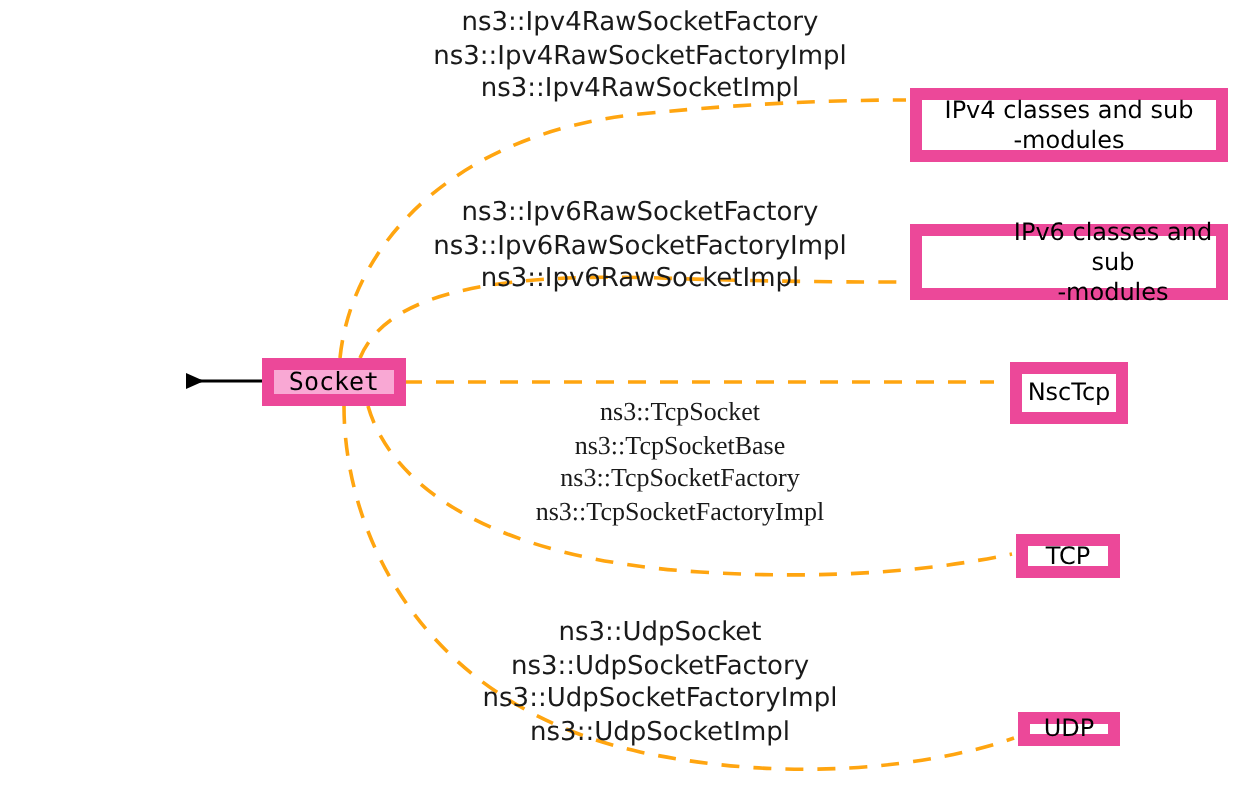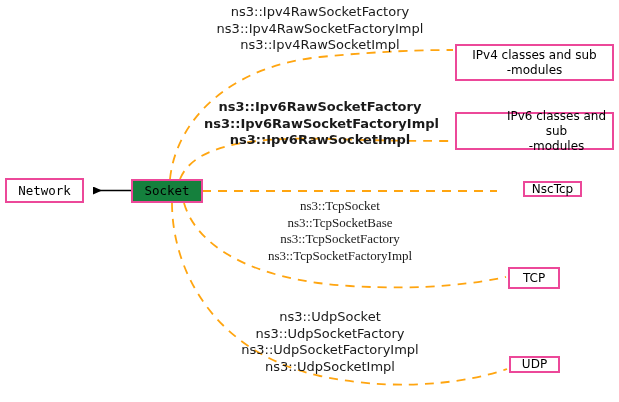--- a/index.html
+++ b/index.html
@@ -18,33 +18,33 @@
   #edges {
     position: absolute;
     left: 0;
     top: 0;
     width: 619px;
     height: 402px;
   }
   .node {
     position: absolute;
     box-sizing: border-box;
-    border: 2px solid #ec4899;
+    border: 6px solid #ec4899;
     background: #ffffff;
     color: #000000;
     display: flex;
     align-items: center;
     justify-content: center;
     text-align: center;
     line-height: 1.25;
     font-size: 12px;
     z-index: 3;
   }
   .node.filled {
-    background: #15803d;
+    background: #f9a8d4;
   }
   .node-mono {
     font-family: "DejaVu Sans Mono", monospace;
     font-size: 12.5px;
   }
   .edge-label {
     position: absolute;
     text-align: center;
     font-size: 13px;
     color: #1a1a1a;
@@ -71,55 +71,52 @@
 
     <path d="M 180 179 C 192 150, 236 136, 330 139 C 390 141, 428 141, 453 141" fill="none" stroke="#ffa510" stroke-width="1.8" stroke-dasharray="9,7"></path>
 
     <path d="M 202 191 L 497 191" fill="none" stroke="#ffa510" stroke-width="1.8" stroke-dasharray="9,7"></path>
 
     <path d="M 184 203 C 196 245, 250 280, 350 286 C 430 291, 482 282, 506 277" fill="none" stroke="#ffa510" stroke-width="1.8" stroke-dasharray="9,7"></path>
 
     <path d="M 172 203 C 172 268, 212 352, 320 376 C 410 395, 482 378, 507 369" fill="none" stroke="#ffa510" stroke-width="1.8" stroke-dasharray="9,7"></path>
   </svg>
 
-  <div class="node node-mono" style="left:5px; top:178px; width:79px; height:25px;">
-    <span>Network</span>
-  </div>
 
   <div class="node node-mono filled" style="left:131px; top:179px; width:72px; height:24px;">
     <span>Socket</span>
   </div>
 
   <div class="node" style="left:455px; top:44px; width:159px; height:37px;">
     <span style="white-space:pre-line;">IPv4 classes and sub
 -modules</span>
   </div>
 
   <div class="node" style="left:455px; top:112px; width:159px; height:38px;padding-left:44px;">
     <span style="white-space:pre-line;">IPv6 classes and sub
 -modules</span>
   </div>
 
-  <div class="node" style="left:523px; top:181px; width:59px; height:16px;">
+  <div class="node" style="left:505px; top:181px; width:59px; height:31px;">
     <span>NscTcp</span>
   </div>
 
   <div class="node" style="left:508px; top:267px; width:52px; height:22px;">
     <span>TCP</span>
   </div>
 
   <div class="node" style="left:509px; top:356px; width:51px; height:17px;">
     <span>UDP</span>
   </div>
 
   <div class="edge-label" style="left:204px; top:4px; width:232px;">ns3::Ipv4RawSocketFactory
 ns3::Ipv4RawSocketFactoryImpl
 ns3::Ipv4RawSocketImpl</div>
 
-  <div class="edge-label" style="left:204px; top:99px; width:232px;font-weight:bold;">ns3::Ipv6RawSocketFactory
+  <div class="edge-label" style="left:204px; top:99px; width:232px;">ns3::Ipv6RawSocketFactory
 ns3::Ipv6RawSocketFactoryImpl
 ns3::Ipv6RawSocketImpl</div>
 
 
   <div class="edge-label" style="left:224px; top:198px; width:232px;font-family:Liberation Serif, serif;">ns3::TcpSocket
 ns3::TcpSocketBase
 ns3::TcpSocketFactory
 ns3::TcpSocketFactoryImpl</div>
 
   <div class="edge-label" style="left:214px; top:309px; width:232px;">ns3::UdpSocket

